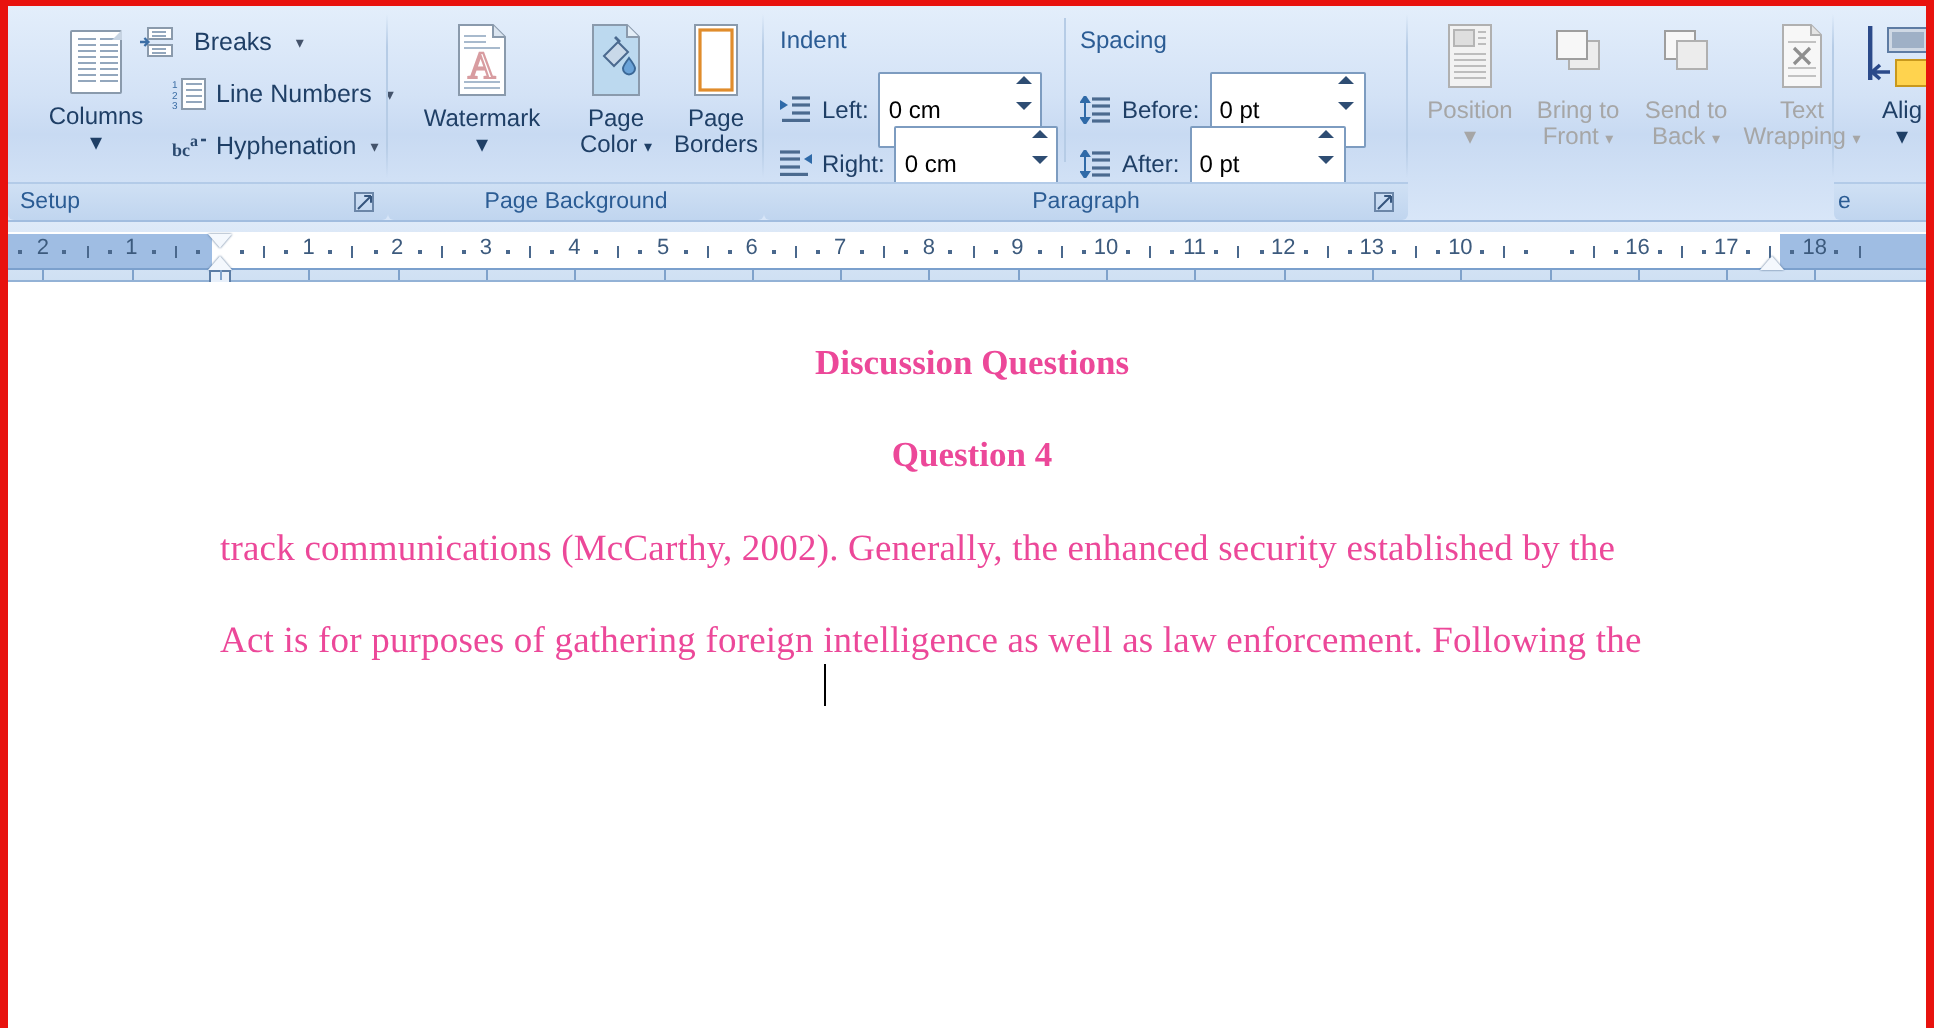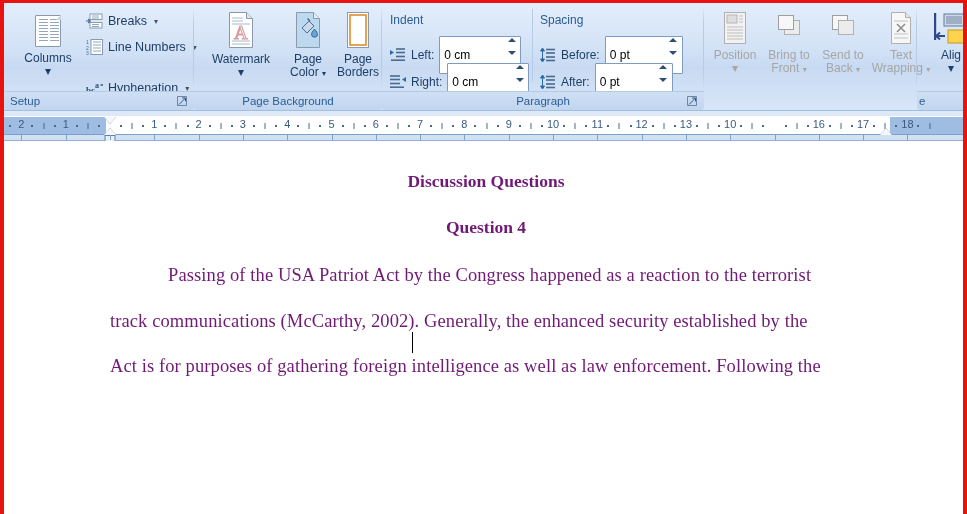--- a/index.html
+++ b/index.html
@@ -278,21 +278,21 @@
     position: relative;
     height: 343px;
     background: #ffffff;
     overflow: hidden;
   }
   #page {
     position: absolute;
     left: 0; right: 0; top: 0; bottom: 0;
     background: #ffffff;
     font-family: "Liberation Serif", serif;
-    color: #701a75;
+    color: #ec4899;
   }
   .doc-h1 {
     text-align: center;
     font-weight: bold;
     font-size: 17.5px;
     margin: 0;
     position: absolute;
     left: 100px; right: 95px;
     top: 30px;
   }
@@ -356,21 +356,21 @@
                   <i></i>
                   <i></i>
                   <i></i>
               </span>
             </span>
           </span>
           <span class="cap">Columns</span>
           <span class="cap arw">▾</span>
         </div>
 
-        <div class="smallbtn" style="left:82px; top:10px;">
+        <div class="smallbtn" style="left:66px; top:10px;gap:10px;">
           <span class="ico">
             <svg width="17" height="16" viewBox="0 0 17 16">
               <rect x="4" y="1" width="12" height="5.5" fill="#fff" stroke="#8a9aac"></rect>
               <line x1="6" y1="3" x2="13" y2="3" stroke="#93a7bd"></line>
               <line x1="6" y1="5" x2="13" y2="5" stroke="#93a7bd"></line>
               <rect x="4" y="9.5" width="12" height="5.5" fill="#fff" stroke="#8a9aac"></rect>
               <line x1="6" y1="11.5" x2="13" y2="11.5" stroke="#93a7bd"></line>
               <line x1="6" y1="13.5" x2="13" y2="13.5" stroke="#93a7bd"></line>
               <path d="M0 8 h4 M2.2 6 l2 2 l-2 2" stroke="#3c6ea5" fill="none" stroke-width="1.2"></path>
             </svg>
@@ -389,21 +389,21 @@
               <line x1="7" y1="12" x2="15" y2="12" stroke="#93a7bd"></line>
               <text x="0" y="5" font-size="5" fill="#3c6ea5" font-family="Liberation Sans, sans-serif">1</text>
               <text x="0" y="10.5" font-size="5" fill="#3c6ea5" font-family="Liberation Sans, sans-serif">2</text>
               <text x="0" y="15.5" font-size="5" fill="#3c6ea5" font-family="Liberation Sans, sans-serif">3</text>
             </svg>
           </span>
           <span>Line Numbers</span>
           <span class="arw">▾</span>
         </div>
 
-        <div class="smallbtn" style="left:82px; top:77px;">
+        <div class="smallbtn" style="left:82px; top:62px;">
           <span class="ico">
             <svg width="17" height="16" viewBox="0 0 17 16">
               <text x="0" y="13" font-size="9" font-weight="bold" fill="#2b4a70" font-family="Liberation Serif, serif">bc</text>
               <text x="9" y="8" font-size="8" font-weight="bold" fill="#2b4a70" font-family="Liberation Serif, serif">a</text>
               <line x1="14.5" y1="5" x2="17" y2="5" stroke="#2b4a70" stroke-width="1.3"></line>
             </svg>
           </span>
           <span>Hyphenation</span>
           <span class="arw">▾</span>
         </div>
@@ -767,21 +767,20 @@
   </div>
 
   <div id="doc">
     <div id="page">
 
       <div class="doc-h1">Discussion Questions</div>
       <div class="doc-h2">Question 4</div>
       <div id="caret"></div>
 
       <div class="doc-body">
-        <div class="doc-line indent">Passing of the USA Patriot Act by the Congress happened as a reaction to the terrorist</div>
         <div class="doc-line">track communications (McCarthy, 2002). Generally, the enhanced security established by the</div>
         <div class="doc-line">Act is for purposes of gathering foreign intelligence as well as law enforcement. Following the</div>
       </div>
 
     </div>
   </div>
 
 </div>
 
 </body></html>

